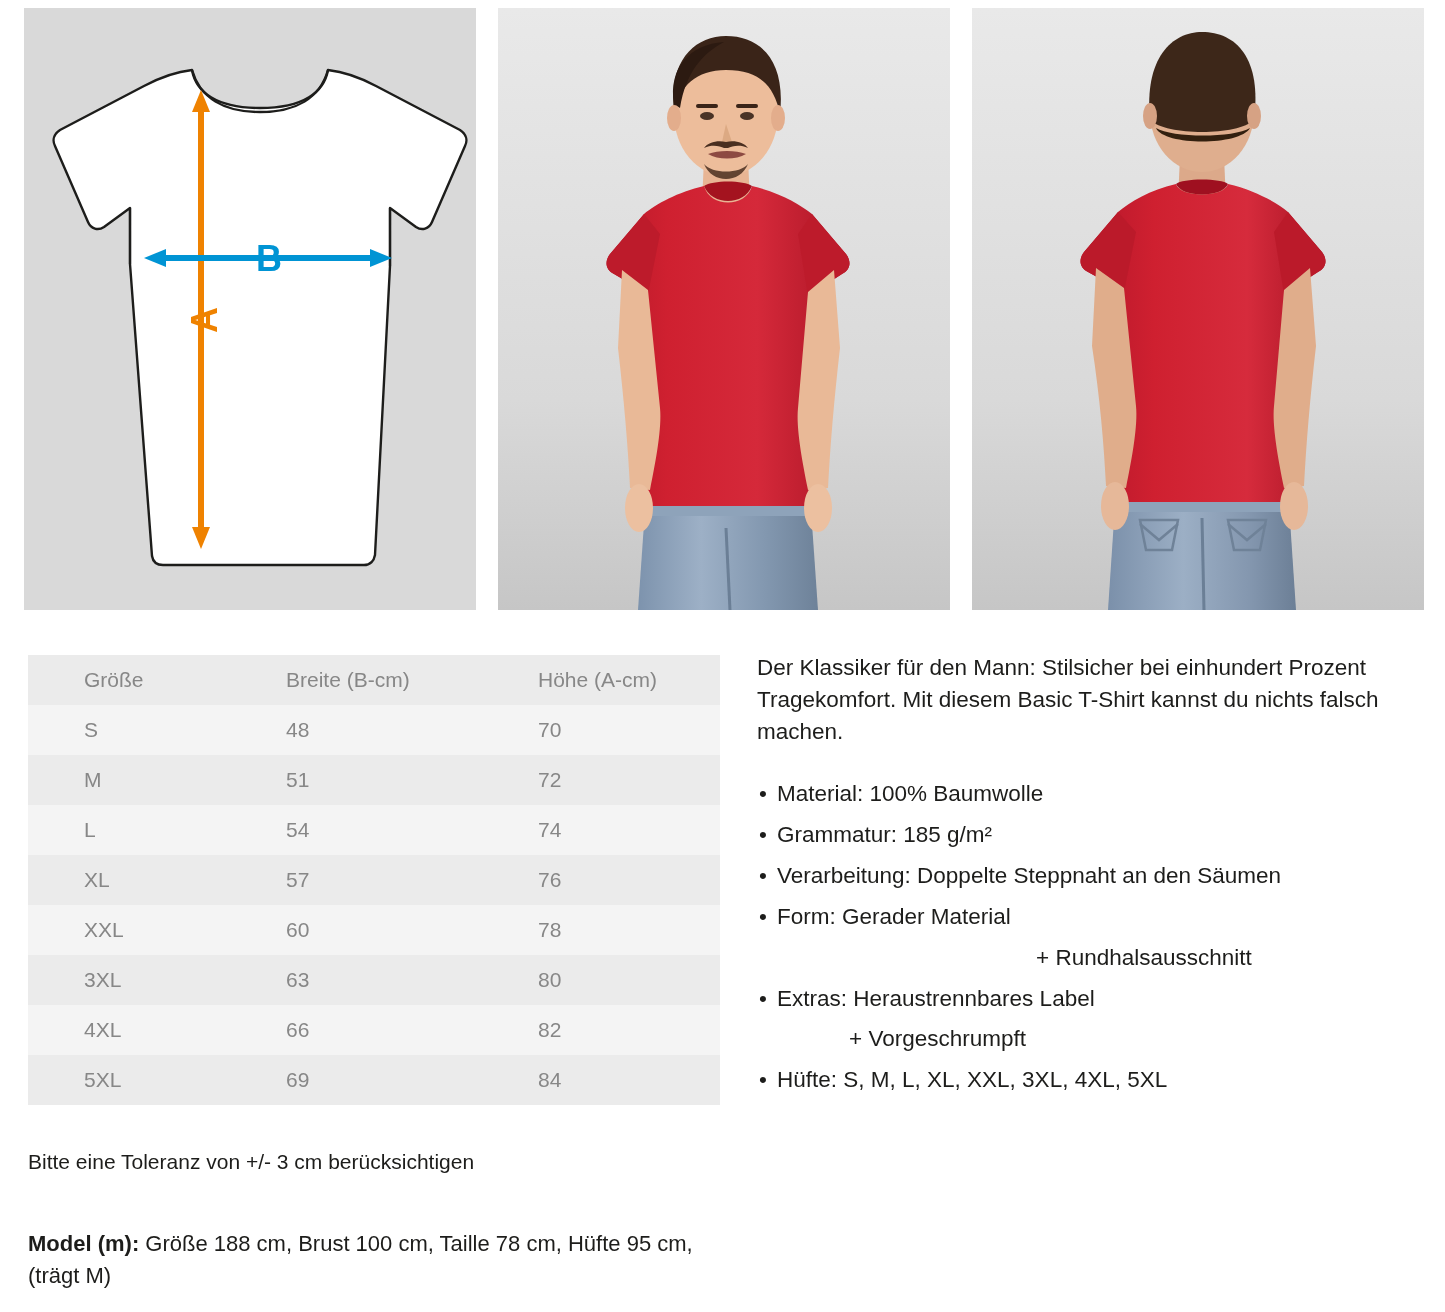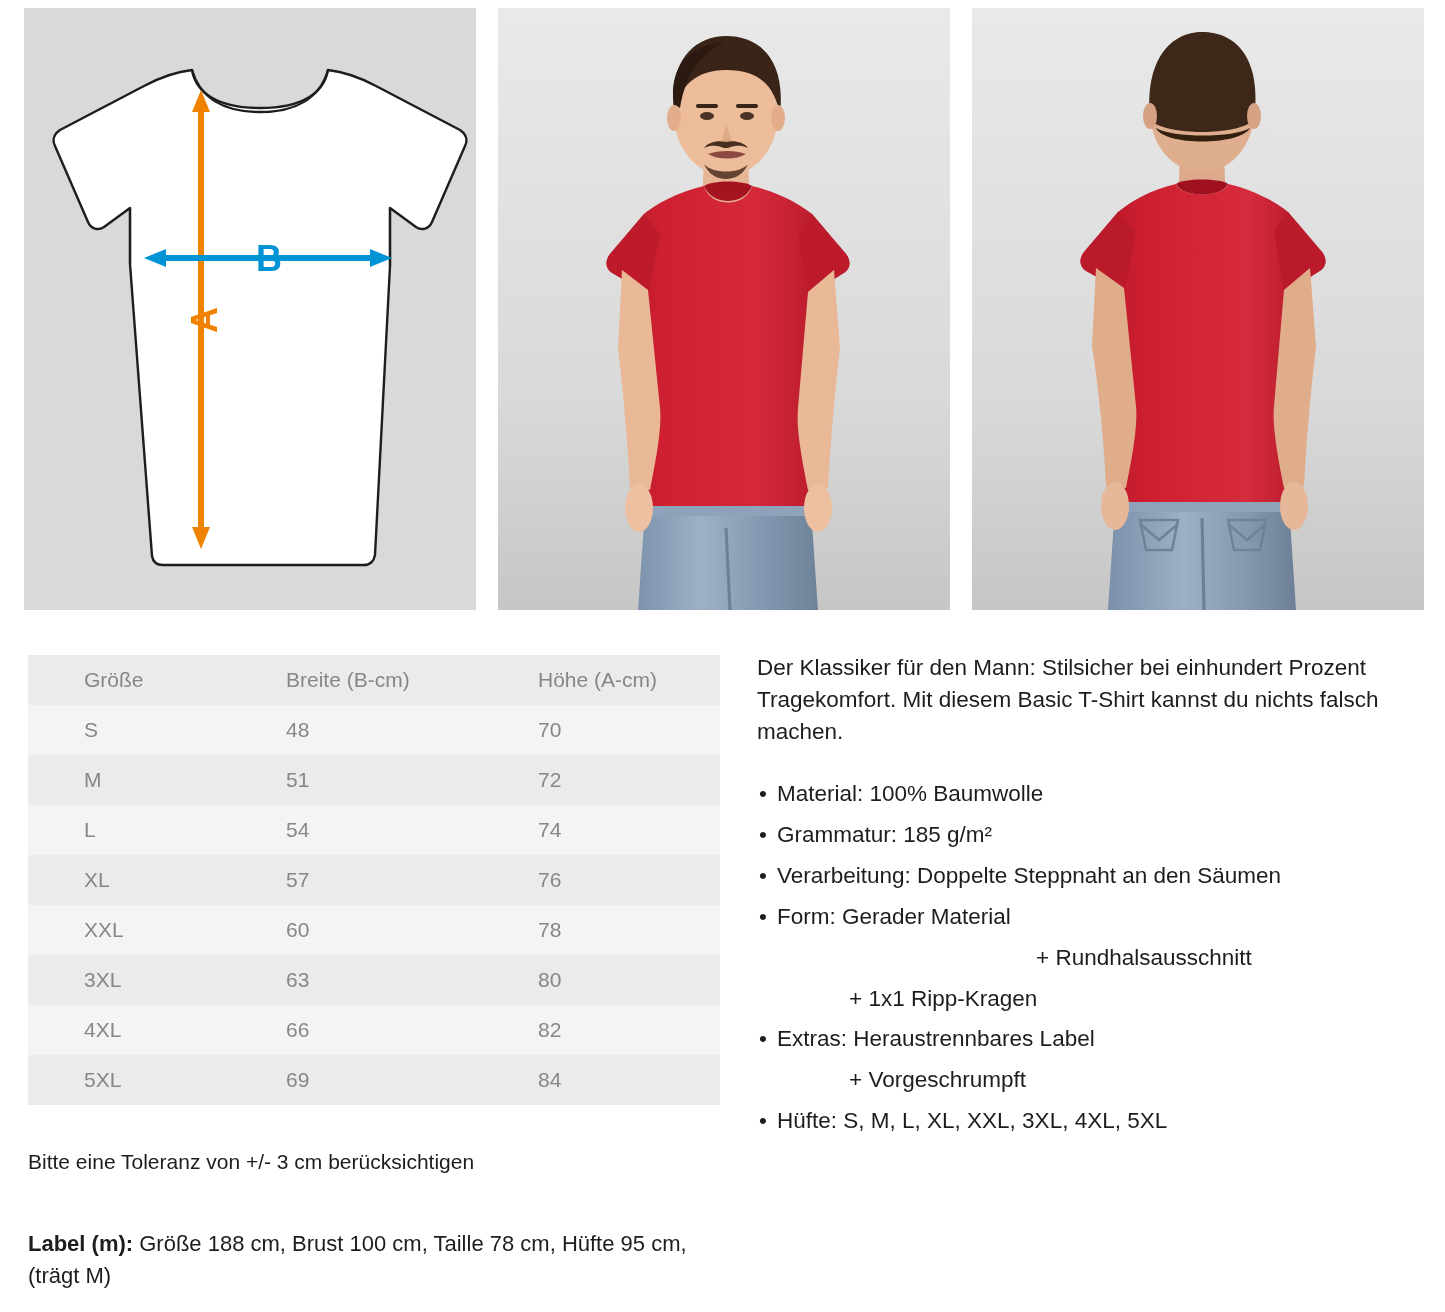--- a/index.html
+++ b/index.html
@@ -379,31 +379,30 @@
           <td>69</td>
           <td>84</td>
         </tr>
       </tbody>
     </table>
   </div>
 
   <div class="tolerance">Bitte eine Toleranz von +/- 3 cm berücksichtigen</div>
 
   <div class="model-line">
-    <b>Label (m):</b><span> Größe 188 cm, Brust 100 cm, Taille 78 cm, Hüfte 95 cm, (trägt M)</span>
+    <b>Model (m):</b><span> Größe 188 cm, Brust 100 cm, Taille 78 cm, Hüfte 95 cm, (trägt M)</span>
   </div>
 
   <div class="desc">
     <p class="intro">Der Klassiker für den Mann: Stilsicher bei einhundert Prozent Tragekomfort. Mit diesem Basic T-Shirt kannst du nichts falsch machen.</p>
     <ul>
       <li>Material: 100% Baumwolle</li>
       <li>Grammatur: 185 g/m²</li>
       <li>Verarbeitung: Doppelte Steppnaht an den Säumen</li>
       <li>Form: Gerader Material</li>
       <li class="sub">+ Rundhalsausschnitt</li>
-      <li class="sub2">+ 1x1 Ripp-Kragen</li>
       <li>Extras: Heraustrennbares Label</li>
       <li class="sub2">+ Vorgeschrumpft</li>
       <li>Hüfte:  S, M, L, XL, XXL, 3XL, 4XL, 5XL</li>
     </ul>
   </div>
 
 </div>
 
 </body></html>

